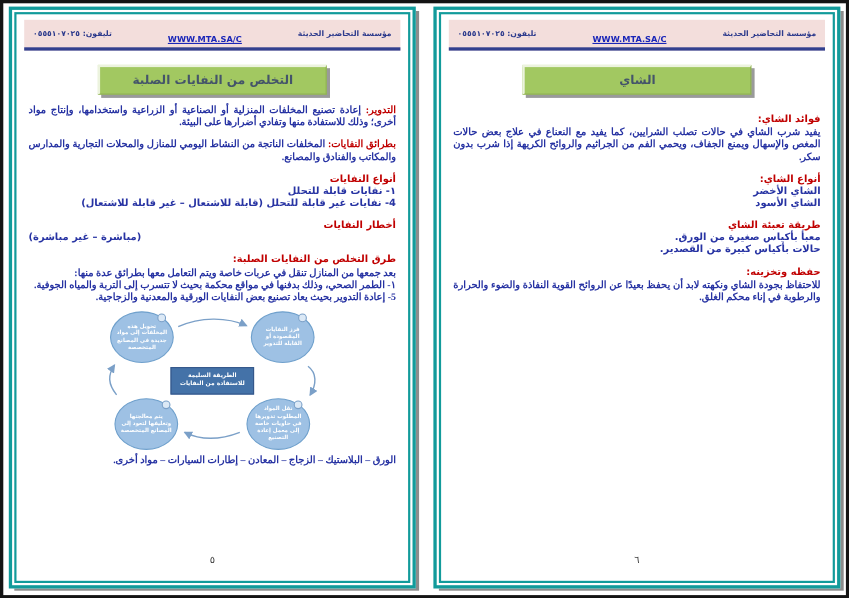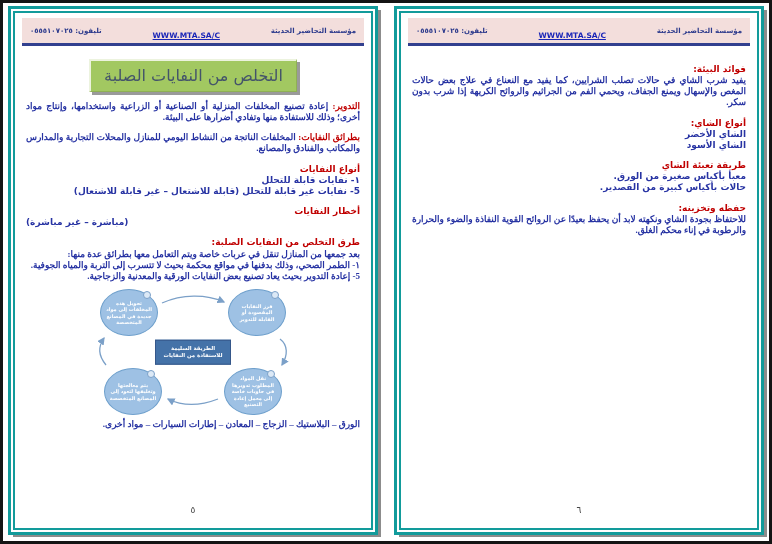--- a/index.html
+++ b/index.html
@@ -26,21 +26,21 @@
     direction:rtl;margin:5px 7px 0 7px;
     background:var(--header_pink,#f3dedc);
     border-bottom:3px solid var(--header_rule,#32408f);
     display:flex;justify-content:space-between;align-items:center;
     padding:3px 8px;font-weight:bold;font-size:7px;color:#2c3a8c;
   }
   .hdr a{color:#1a26b8;text-decoration:underline;font-size:7.5px;direction:ltr;cursor:pointer;margin-top:10px;}
   .titlebox{
     align-self:center;margin-top:13px;min-width:208px;box-sizing:border-box;
     text-align:center;background:var(--title_green,#a2c861);
-    color:#44546a;font-size:16px;font-weight:normal;padding:5px 12px 6px;
+    color:#44546a;font-size:11px;font-weight:bold;padding:5px 12px 6px;
     border-top:2px solid #ecf3de;border-left:2px solid #ecf3de;
     border-right:1px solid #8fb054;border-bottom:1px solid #8fb054;
     box-shadow:3px 3px 0 #9a9a9a;
   }
   .bodytxt{
     direction:rtl;padding:9px 11px 0 11px;
     color:var(--body_blue,#2733a3);font-weight:bold;
     font-size:9px;line-height:1.24;
   }
   .bodytxt.rpad{padding-top:18px;}
@@ -94,21 +94,21 @@
 
       <div class="titlebox">التخلص من النفايات الصلبة</div>
 
       <div class="bodytxt">
         <p class="just"><span class="rh">التدوير:</span> <span>إعادة تصنيع المخلفات المنزلية أو الصناعية أو الزراعية واستخدامها، وإنتاج مواد أخرى؛ وذلك للاستفادة منها وتفادي أضرارها على البيئة.</span></p>
 
         <p class="just sec"><span class="rh">بطرائق النفايات:</span> <span>المخلفات الناتجة من النشاط اليومي للمنازل والمحلات التجارية والمدارس والمكاتب والفنادق والمصانع.</span></p>
 
         <div class="rh sec">أنواع النفايات</div>
         <div>١- نفايات قابلة للتحلل</div>
-        <div>5- نفايات غير قابلة للتحلل (قابلة للاشتعال – غير قابلة للاشتعال)</div>
+        <div>4- نفايات غير قابلة للتحلل (قابلة للاشتعال – غير قابلة للاشتعال)</div>
 
         <div class="rh sec">أخطار النفايات</div>
         <div class="center">(مباشرة – غير مباشرة)</div>
 
         <div class="rh sec">طرق التخلص من النفايات الصلبة:</div>
         <div class="just">بعد جمعها من المنازل تنقل في عربات خاصة ويتم التعامل معها بطرائق عدة منها:</div>
         <div class="just">١- الطمر الصحي، وذلك بدفنها في مواقع محكمة بحيث لا تتسرب إلى التربة والمياه الجوفية.</div>
         <div class="just">5- إعادة التدوير بحيث يعاد تصنيع بعض النفايات الورقية والمعدنية والزجاجية.</div>
 
         <div class="diagram">
@@ -151,23 +151,24 @@
 
   <div class="page">
     <div class="page-inner">
 
       <div class="hdr">
         <span>مؤسسة التحاضير الحديثة</span>
         <a>WWW.MTA.SA/C</a>
         <span>تليفون: ٠٥٥٥١٠٧٠٢٥</span>
       </div>
 
+      <div class="titlebox">الشاي</div>
 
       <div class="bodytxt rpad">
-        <div class="rh">فوائد البيئة:</div>
+        <div class="rh">فوائد الشاي:</div>
         <div class="just">يفيد شرب الشاي في حالات تصلب الشرايين، كما يفيد مع النعناع في علاج بعض حالات المغص والإسهال ويمنع الجفاف، ويحمي الفم من الجراثيم والروائح الكريهة إذا شرب بدون سكر.</div>
 
         <div class="rh sec">أنواع الشاي:</div>
         <div>الشاي الأخضر</div>
         <div>الشاي الأسود</div>
 
         <div class="rh sec">طريقة تعبئة الشاي</div>
         <div>معبأ بأكياس صغيرة من الورق.</div>
         <div>حالات بأكياس كبيرة من القصدير.</div>
 

